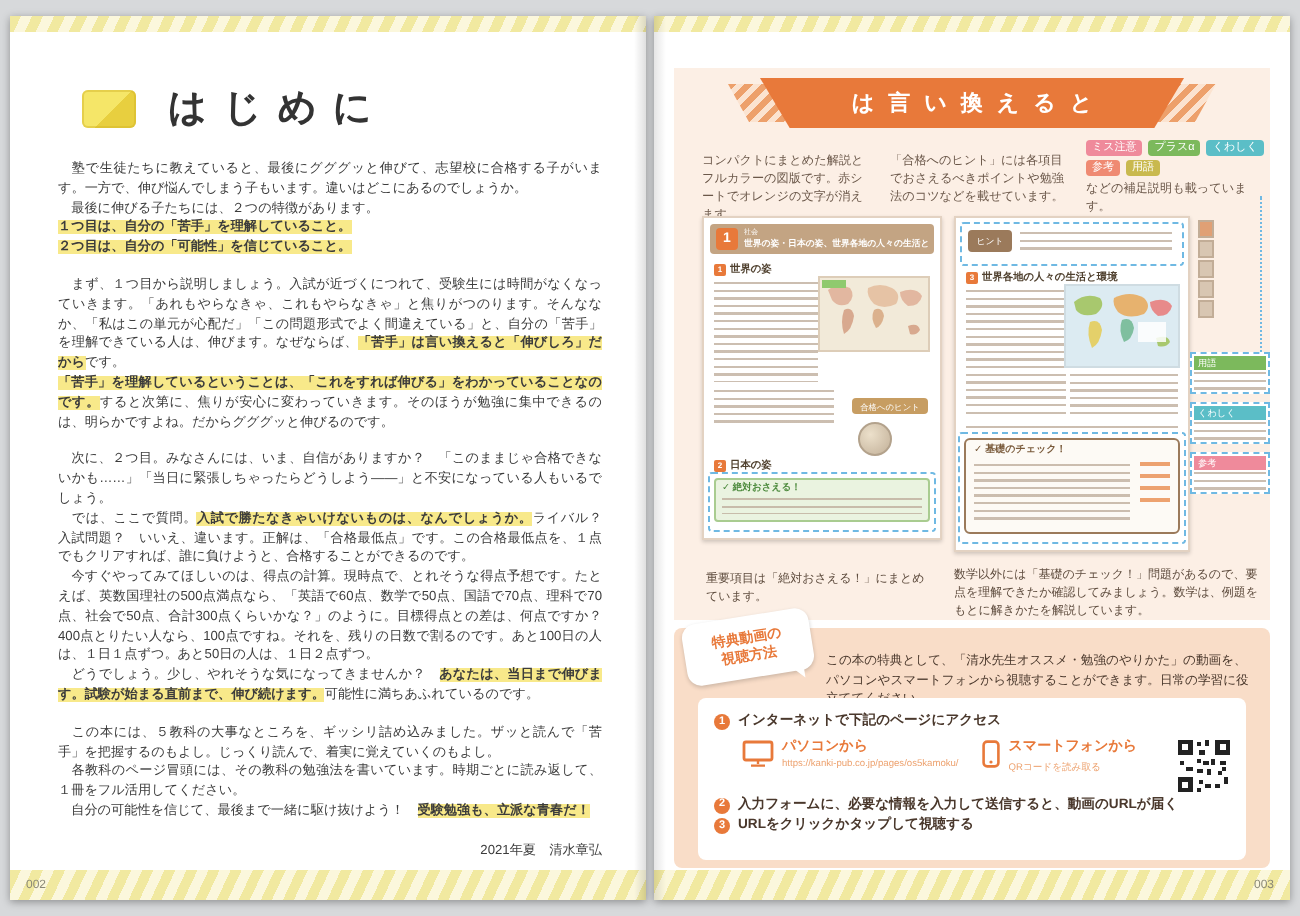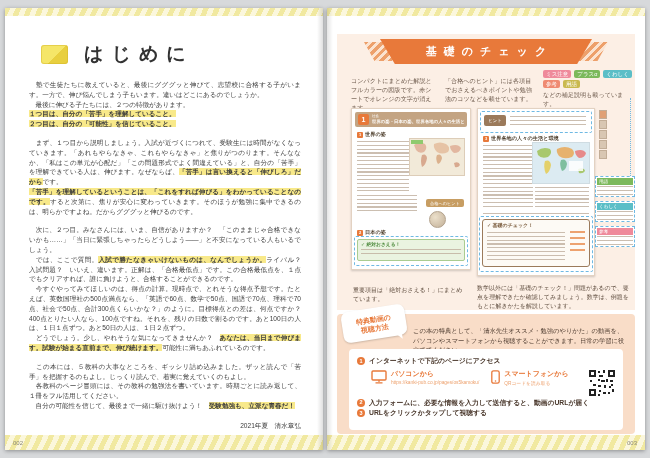--- a/index.html
+++ b/index.html
@@ -133,21 +133,21 @@
 
   <section class="page page-right">
     <div class="tape tape-top"></div>
     <div class="panel1"></div>
     <div class="panel2"></div>
 
     <div class="banner">
       <span class="wing wing-l"></span>
       <span class="wing wing-r"></span>
       <div class="banner-main">
-        <span class="banner-text">基礎のチェック</span>
+        <span class="banner-text">は言い換えると</span>
       </div>
     </div>
 
     <p class="ann ann1">コンパクトにまとめた解説とフルカラーの図版です。赤シートでオレンジの文字が消えます。</p>
     <p class="ann ann2">「合格へのヒント」には各項目でおさえるべきポイントや勉強法のコツなどを載せています。</p>
     <div class="ann ann3">
       <div class="tagrow">
           <span class="tag" style="background: rgb(239, 138, 155);">ミス注意</span>
           <span class="tag" style="background: rgb(124, 185, 92);">プラスα</span>
           <span class="tag" style="background: rgb(91, 190, 199);">くわしく</span>

